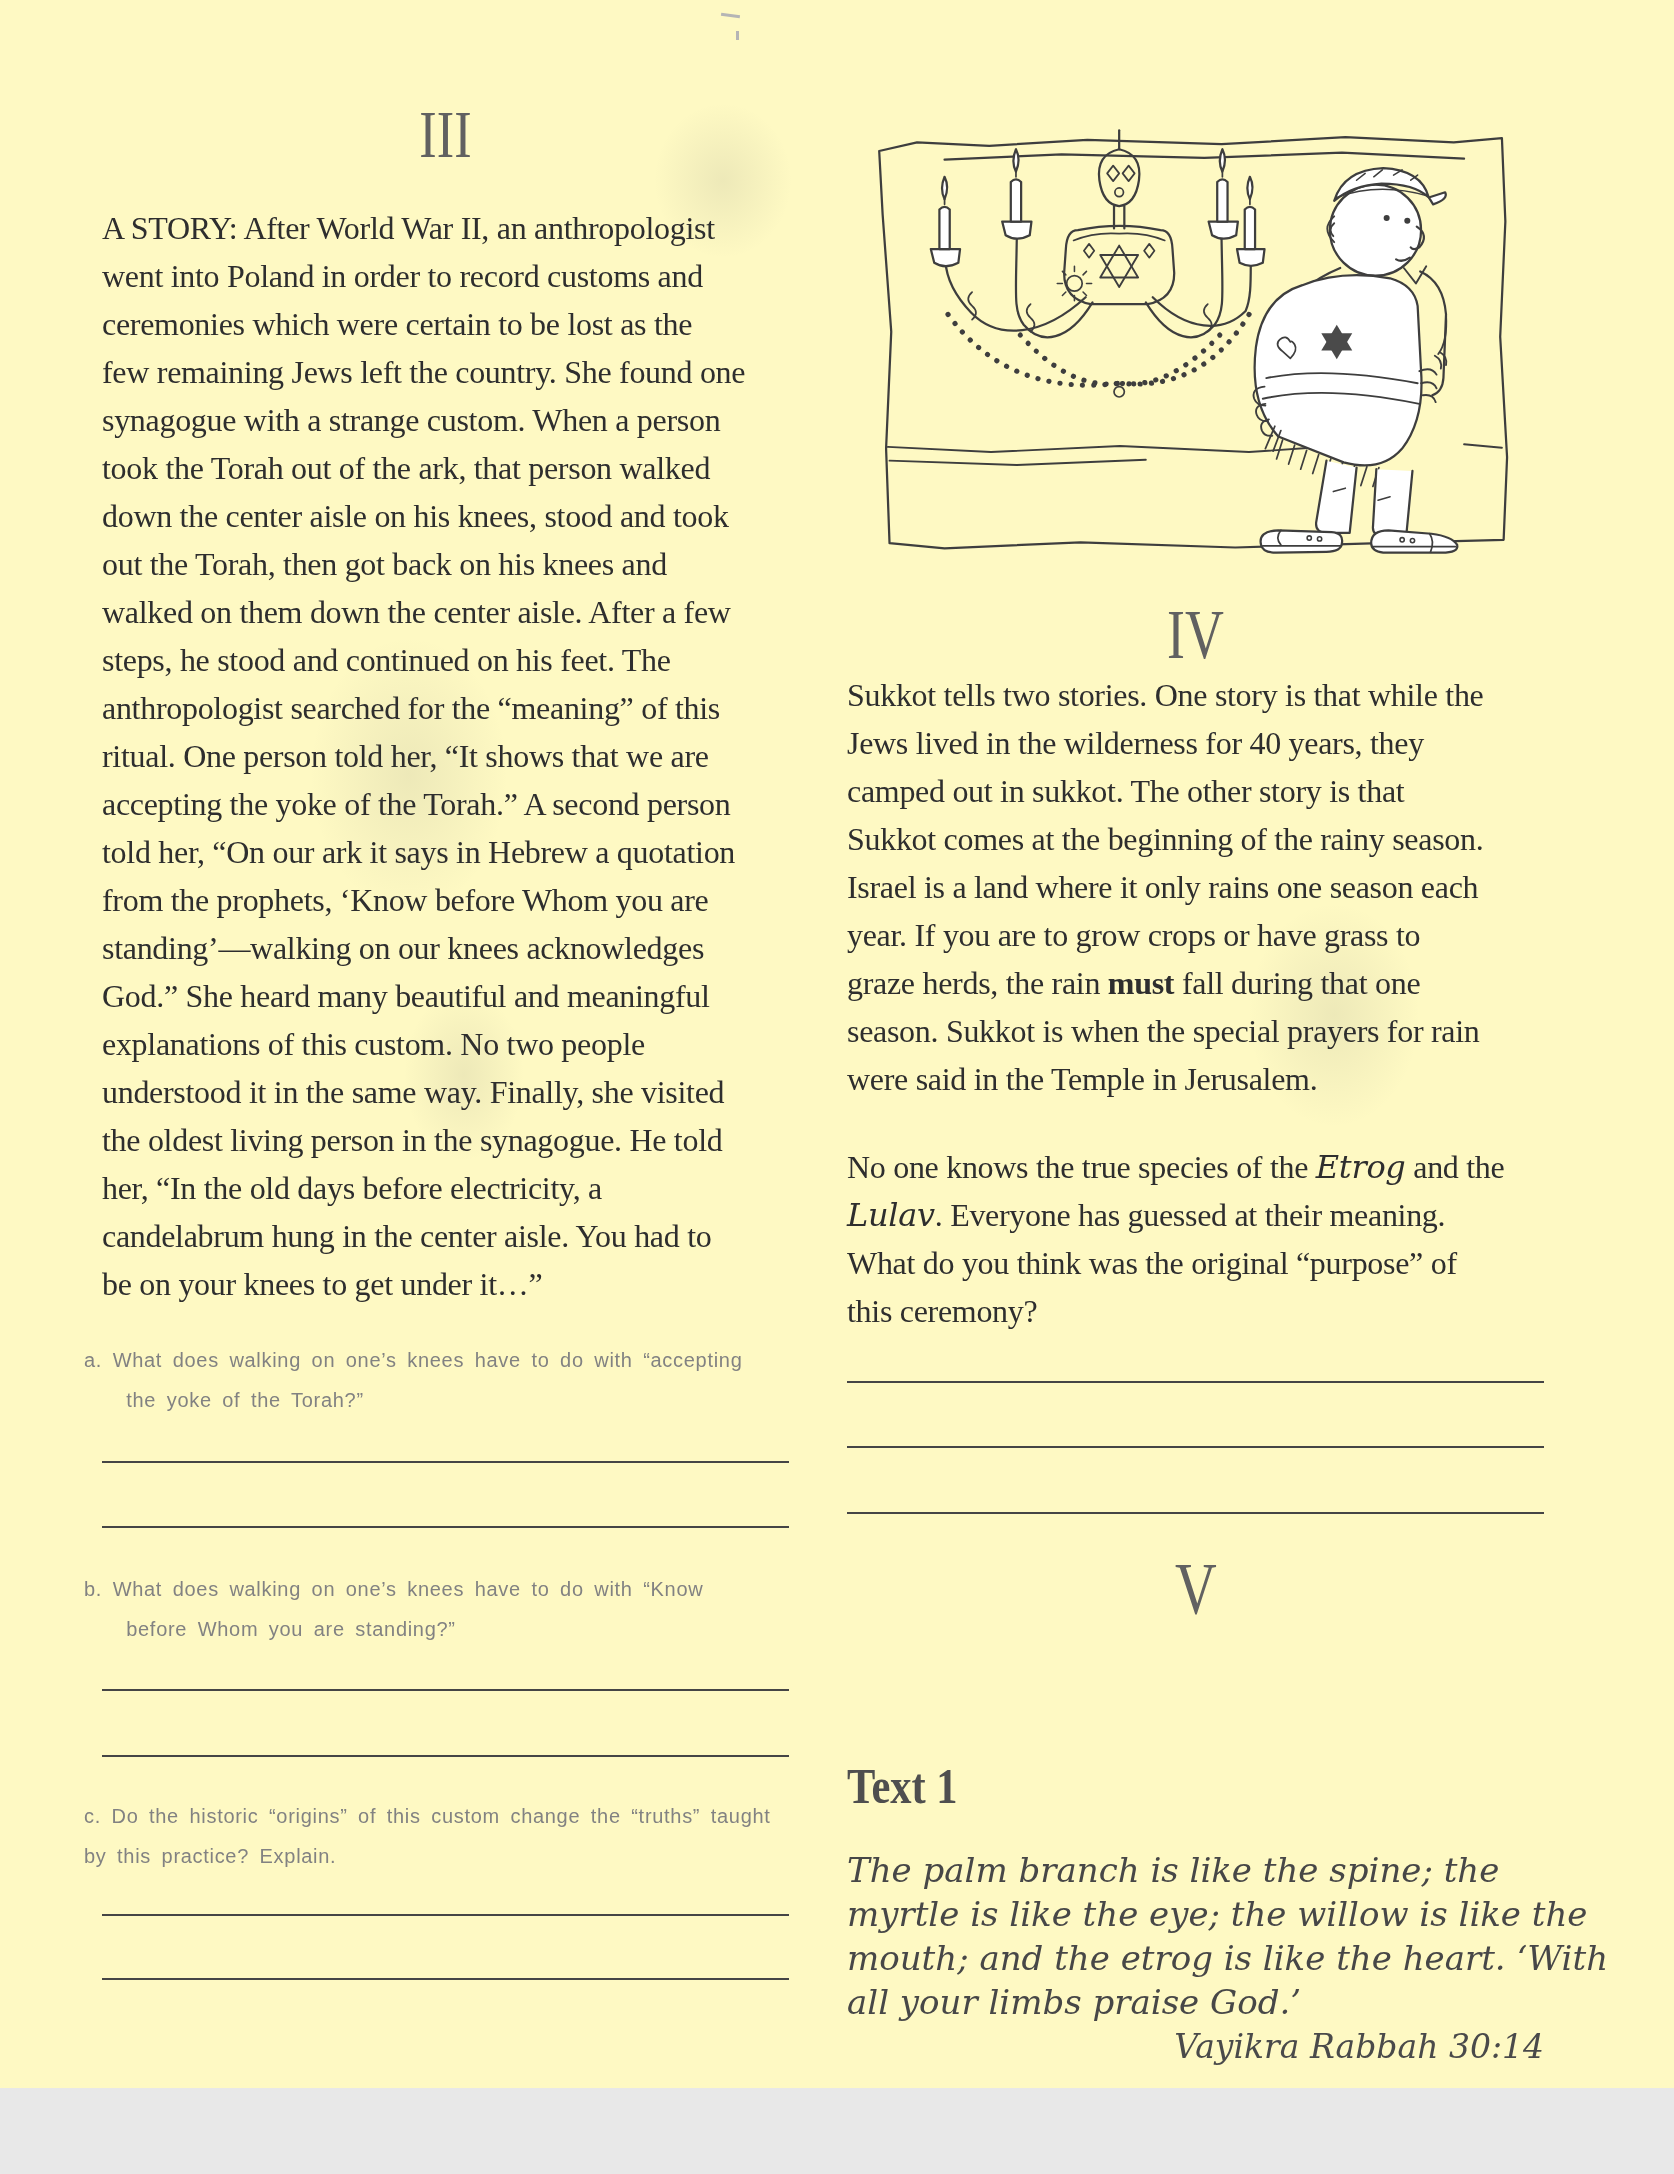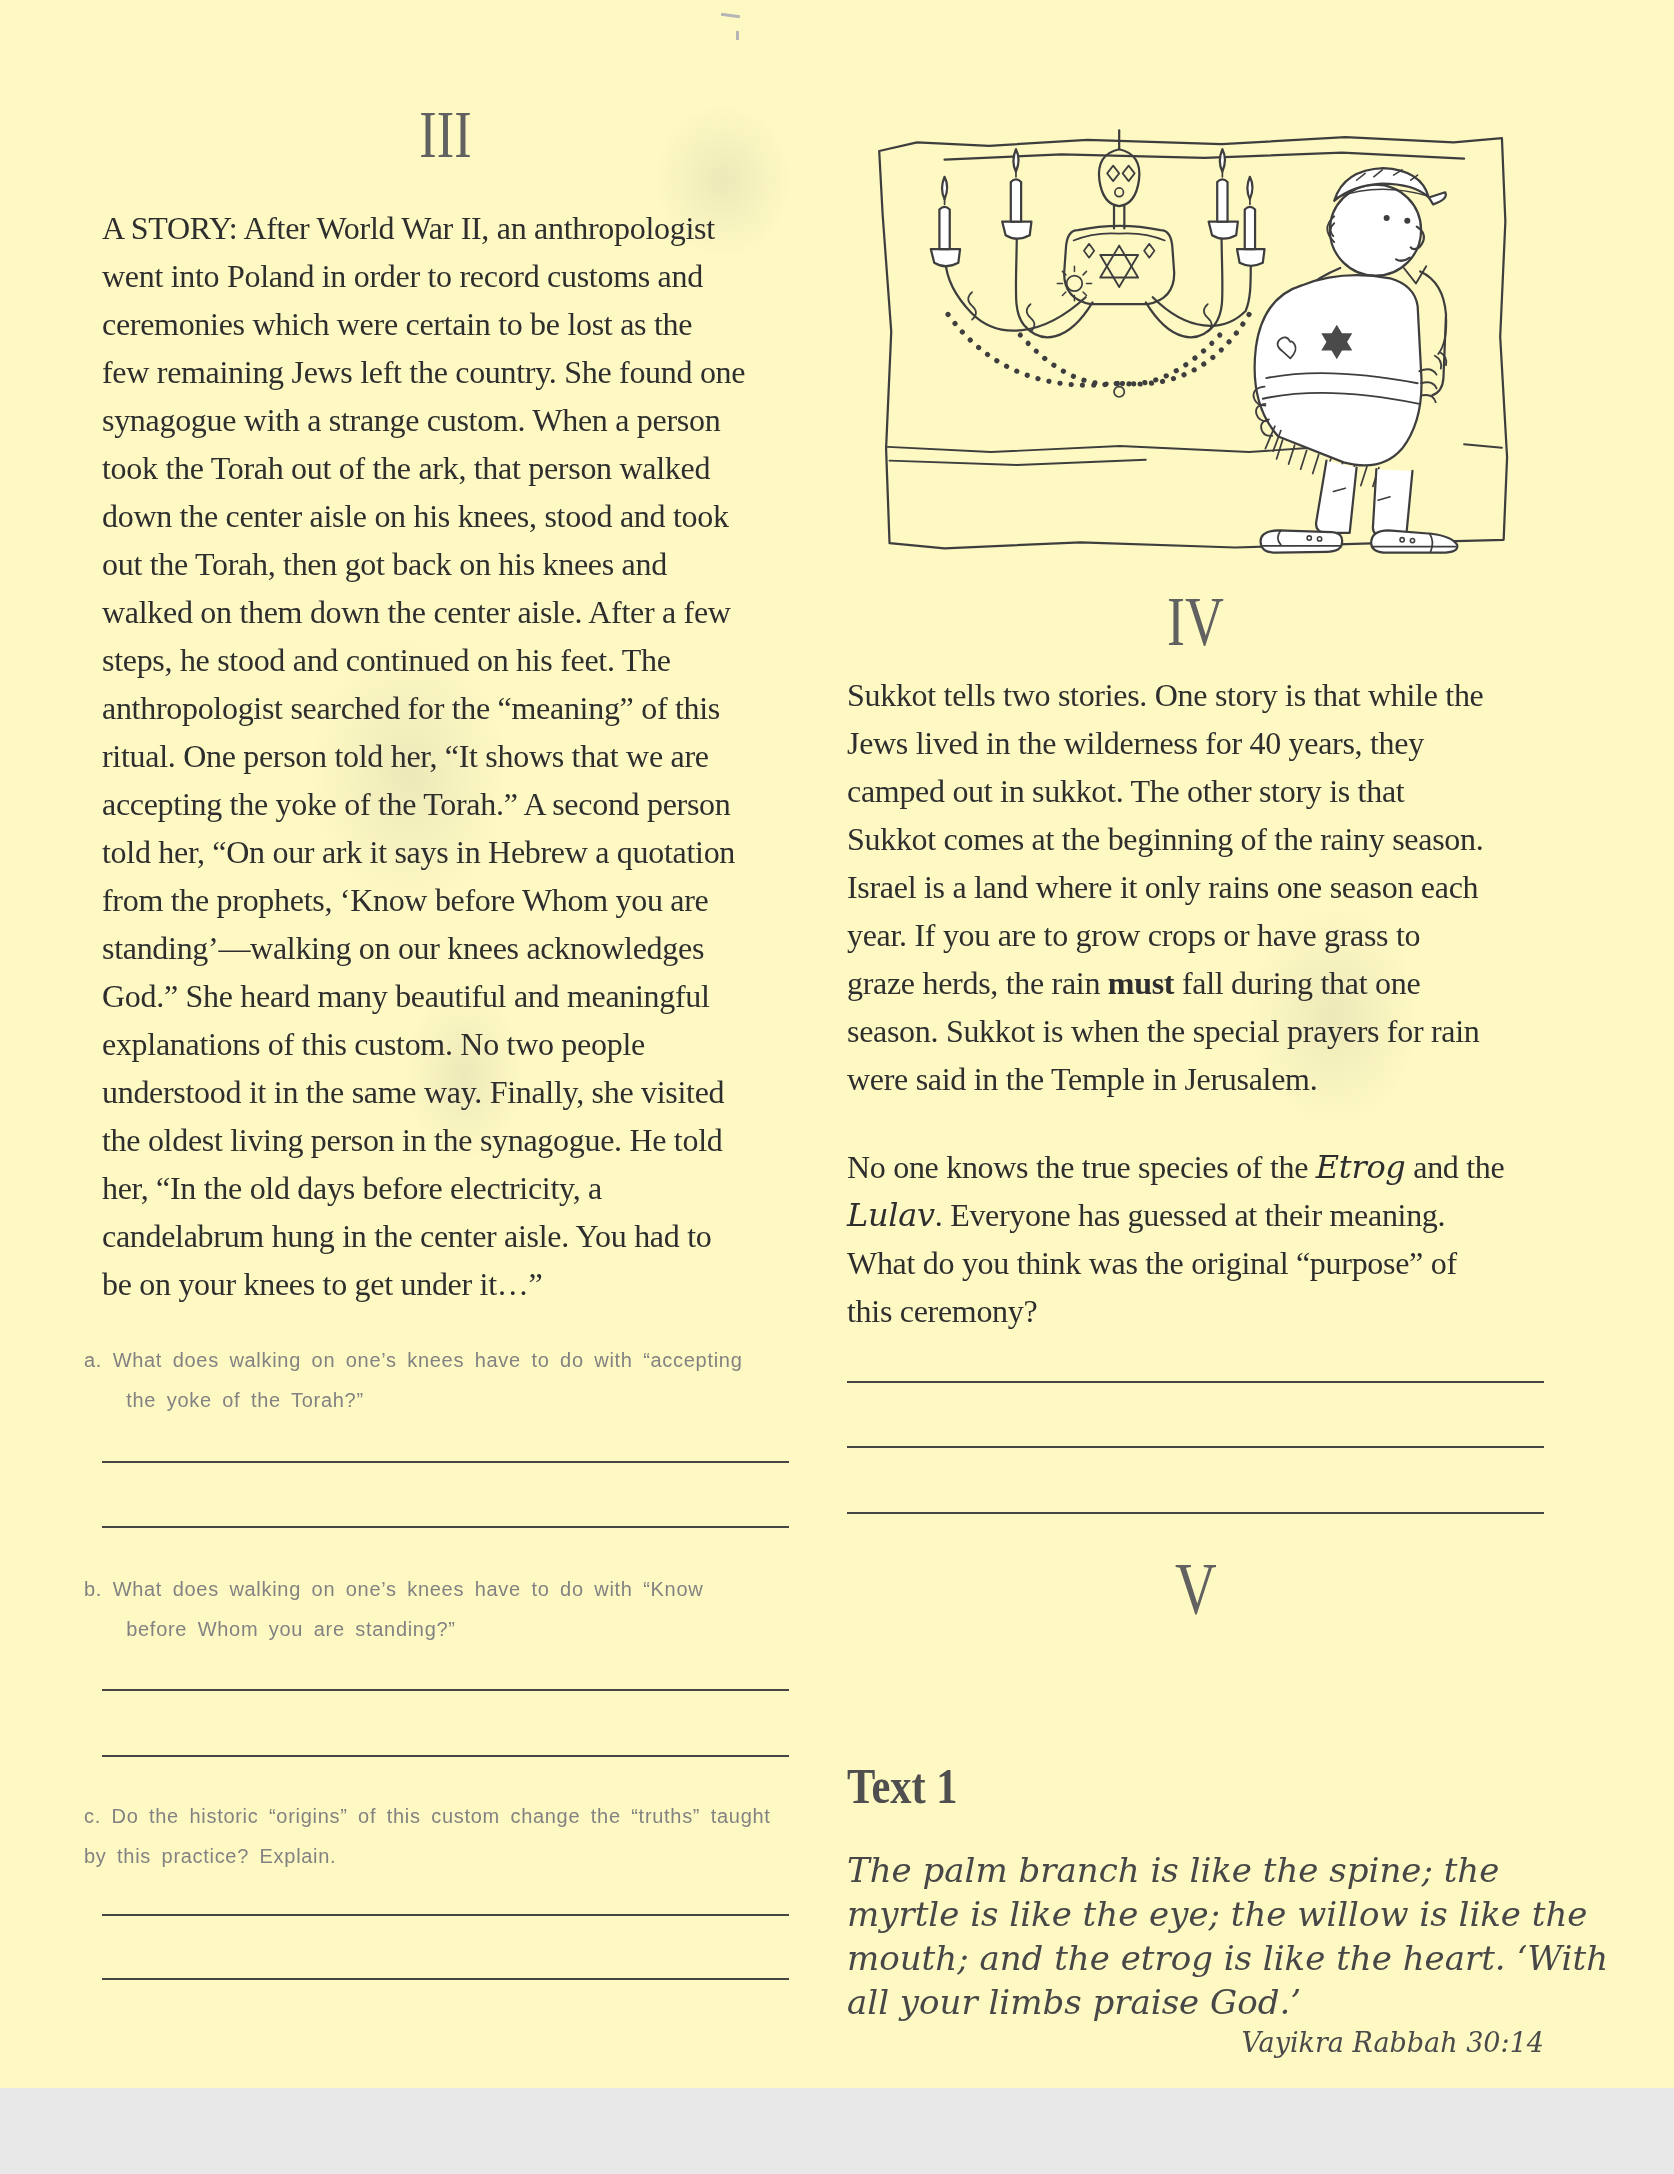--- a/index.html
+++ b/index.html
@@ -2,21 +2,21 @@
 <html style="font-size:13.8px"><head>
 <meta charset="utf-8">
 <style>
   html,body{margin:0;padding:0;background:#e8e8e8;}
   .page{position:relative;width:1674px;height:2088px;background:#fef9c3;overflow:hidden;
         font-family:"Liberation Serif",serif;text-decoration:underline;}
   
   .rn{position:absolute;text-align:center;color:#616161;font-family:"Liberation Serif",serif;}
   .rn span{display:inline-block;transform:scaleX(0.78);}
   .h3{left:102px;width:687px;top:96px;font-size:67px;}
-  .h4{left:847px;width:697px;top:583px;font-size:69px;}
+  .h4{left:847px;width:697px;top:596px;font-size:69px;}
   .h5{left:847px;width:697px;top:1547px;font-size:74px;}
   
   .body{position:absolute;font-family:"Liberation Serif",serif;font-size:32px;line-height:48px;
         color:#2e2e2e;white-space:pre;letter-spacing:-0.3px;}
   .body b{font-weight:bold;}
   .story{left:102px;top:191px;width:687px;margin-top:13px;}
   .p-iv{left:847px;top:671px;width:697px;}
   .p-iv2{left:847px;top:1143px;width:697px;}
   .p-v{left:847px;top:1643px;width:697px;}
   
@@ -33,21 +33,21 @@
   .lr1{top:1381px;} .lr2{top:1446px;} .lr3{top:1512px;}
   
   .text1-h{position:absolute;left:847px;top:1757px;font-family:"Liberation Serif",serif;
            font-weight:bold;font-size:50px;color:#4f4f4f;}
   .text1-h span{display:inline-block;transform:scaleX(0.85);transform-origin:left;}
   
   .script{font-family:"DejaVu Serif",serif;font-style:italic;}
   .script-block{position:absolute;left:847px;top:1848px;width:697px;font-family:"DejaVu Serif",serif;
                 font-style:italic;font-size:34px;line-height:44px;color:#474747;white-space:pre;}
   .source{position:absolute;left:847px;top:2027px;width:697px;text-align:right;
-          font-family:"DejaVu Serif",serif;font-style:italic;font-size:27px;color:#4a4a4a;}
+          font-family:"DejaVu Serif",serif;font-style:italic;font-size:33px;color:#4a4a4a;}
   
   .illus{position:absolute;left:862px;top:120px;width:664px;height:437px;}
   
   .smudge{position:absolute;border-radius:50%;
           background:radial-gradient(closest-side,rgba(90,90,90,0.10),rgba(90,90,90,0));}
   .sm1{left:310px;top:637px;width:198px;height:275px;}
   .sm2{left:404px;top:989px;width:120px;height:172px;}
   .sm3{left:654px;top:103px;width:138px;height:155px;}
   .sm4{left:1248px;top:903px;width:172px;height:224px;}
   .mark{position:absolute;background:#b5b5b5;}

